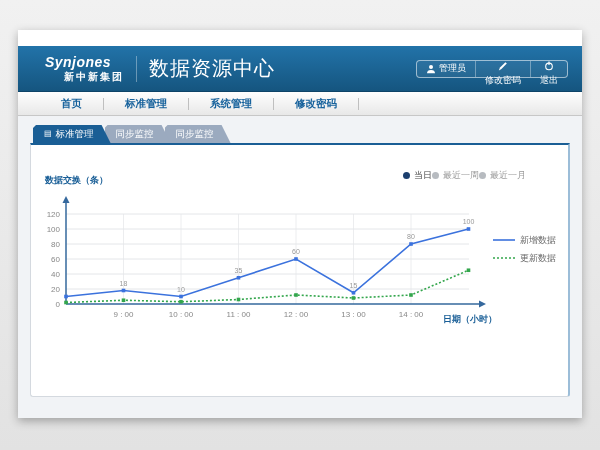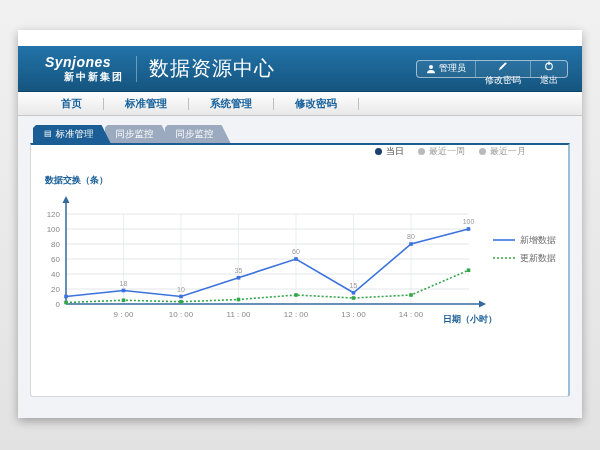--- a/index.html
+++ b/index.html
@@ -37,21 +37,21 @@
     font-size:9.5px; padding:0 17px 0 11px; background:#9baabf;
     clip-path:polygon(3px 0, calc(100% - 9px) 0, 100% 100%, 0 100%, 0 3px);
     margin-right:-6px; cursor:pointer; }
   .tab.t2 { z-index:1; } .tab.t3 { z-index:0; }
   .tab.active { background:#1a5e95; z-index:3; }
   .tab-icon { font-size:8px; line-height:1; }
 
   .panel { position:absolute; left:12px; right:12px; top:27px; height:254px; background:#fff;
     border:1px solid #d4d9df; border-top:2px solid #1a5e95; border-right:2px solid #9cbdd8;
     border-radius:0 0 3px 3px; z-index:1; }
-  .radios { position:absolute; top:0; right:42px; display:flex; gap:14px; align-items:flex-end; }
+  .radios { position:absolute; top:24px; right:42px; display:flex; align-items:flex-end; }
   .radio { display:flex; align-items:center; gap:4px; font-size:9px; color:#999; cursor:pointer; }
   .radio-dot { width:7px; height:7px; border-radius:50%; background:#b7bbc0; }
   .radio.sel .radio-dot { background:#1c3f6e; }
   .radio.sel span.radio-label { color:#444; }
 
   #chart { position:absolute; left:0; top:0; }
   #chart text { font-family:"Liberation Sans", sans-serif; }
 
   .note { position:absolute; left:28px; bottom:30px; font-size:8.5px; color:#9a9a9a; white-space:nowrap; }
   .note-prefix { color:#d9333f; }

